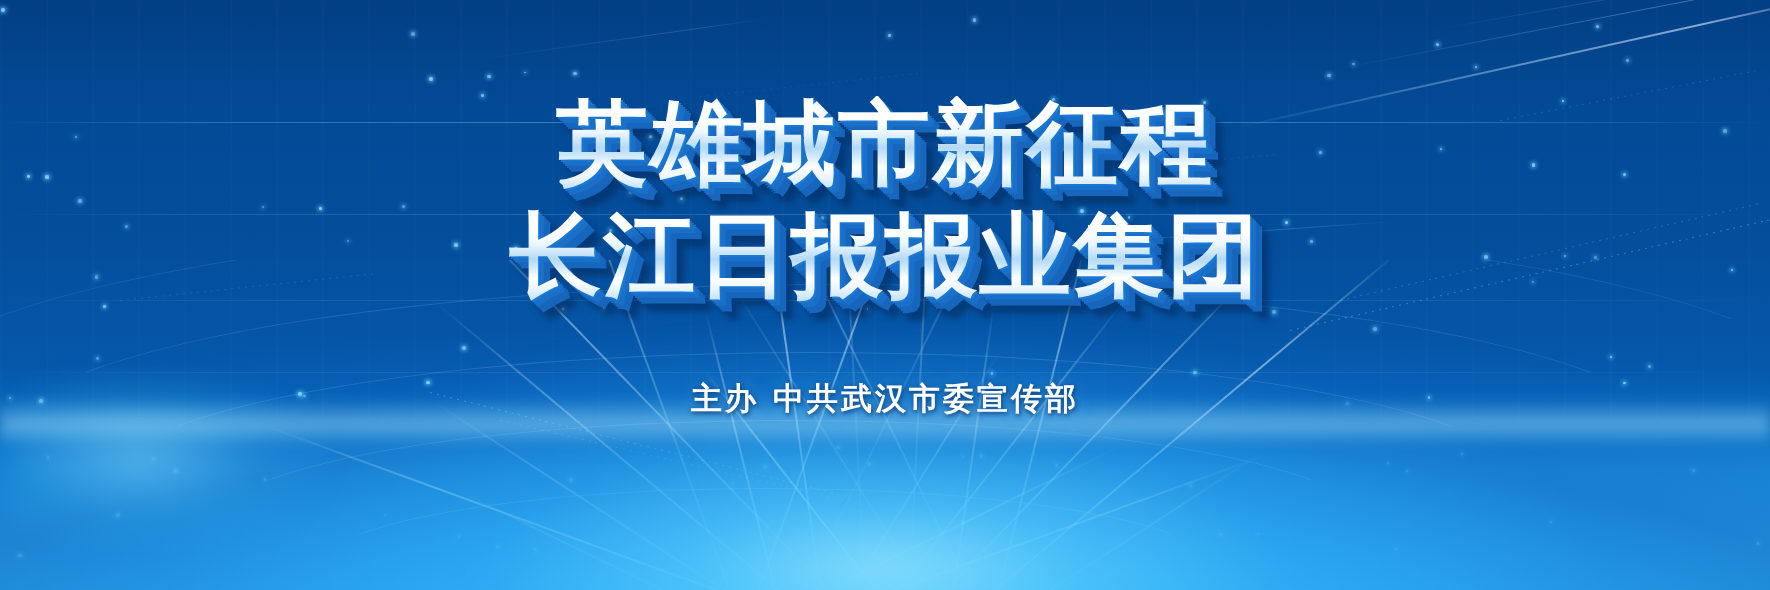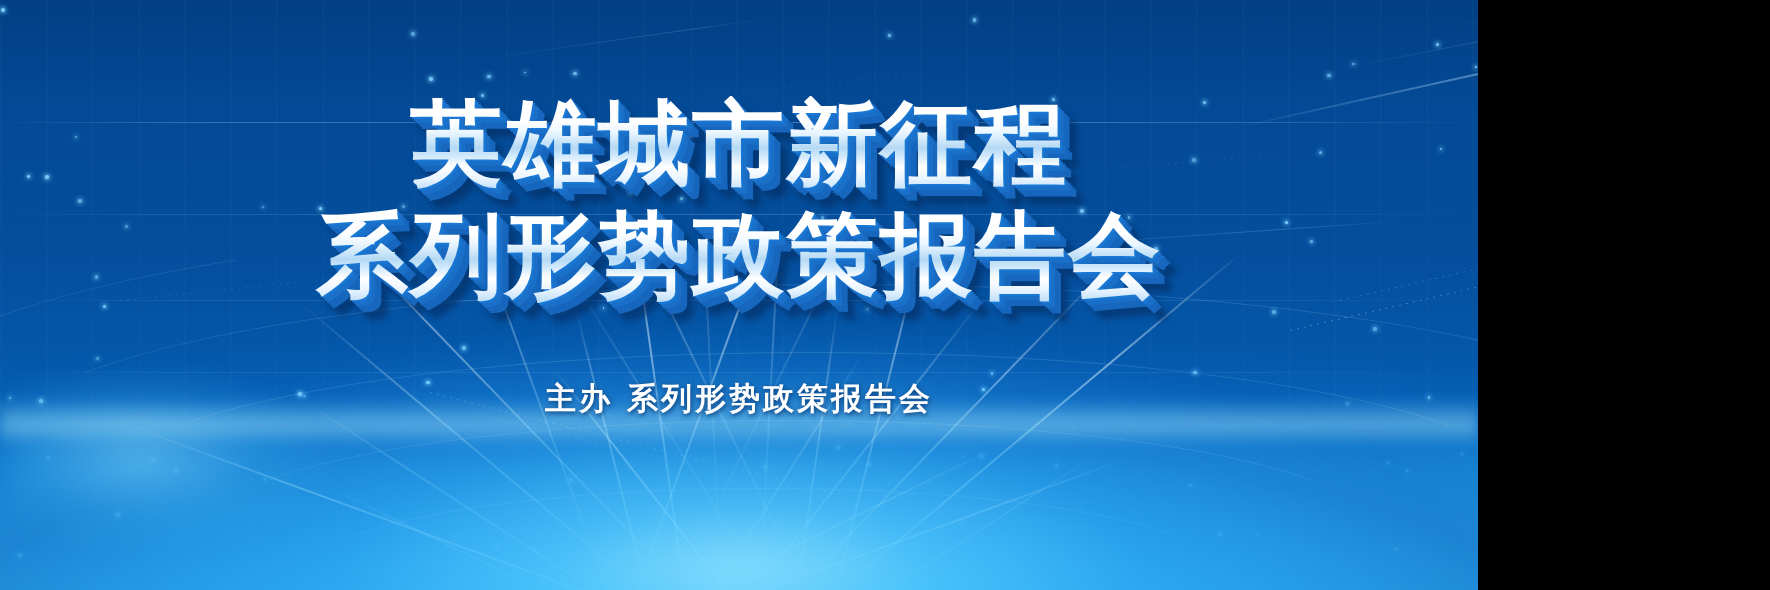--- a/index.html
+++ b/index.html
@@ -2,21 +2,21 @@
 <html><head>
 <meta charset="utf-8">
 <style>
   html, body {
     margin: 0;
     padding: 0;
     background: #000;
   }
   #banner {
     position: relative;
-    width: 1478px;
+    width: 1770px;
     height: 590px;
     overflow: hidden;
     font-family: "DejaVu Sans", "Liberation Sans", sans-serif;
     background: #c2410c;
   }
 
   
   .bg-base {
     position: absolute;
     inset: 0;
@@ -367,20 +367,20 @@
         <div class="arc" style="width: 2460px; height: 472px; left: -321px; bottom: 36px; opacity: 0.18;"></div>
       </div>
     <div class="glow-core"></div>
     <div class="glow-left"></div>
   </div>
   <div class="horizon-glow"></div>
   <div class="bottom-band"></div>
 
   <div class="title-wrap">
     <span class="title-line l1">英雄城市新征程</span>
-    <span class="title-line l2">系列形势政策报告会</span>
+    <span class="title-line l2">长江日报报业集团</span>
   </div>
 
   <div class="org-wrap">
-    <span class="org-line">主办  系列形势政策报告会</span>
+    <span class="org-line">主办  中共武汉市委宣传部</span>
   </div>
 
 </div>
 
 </body></html>

